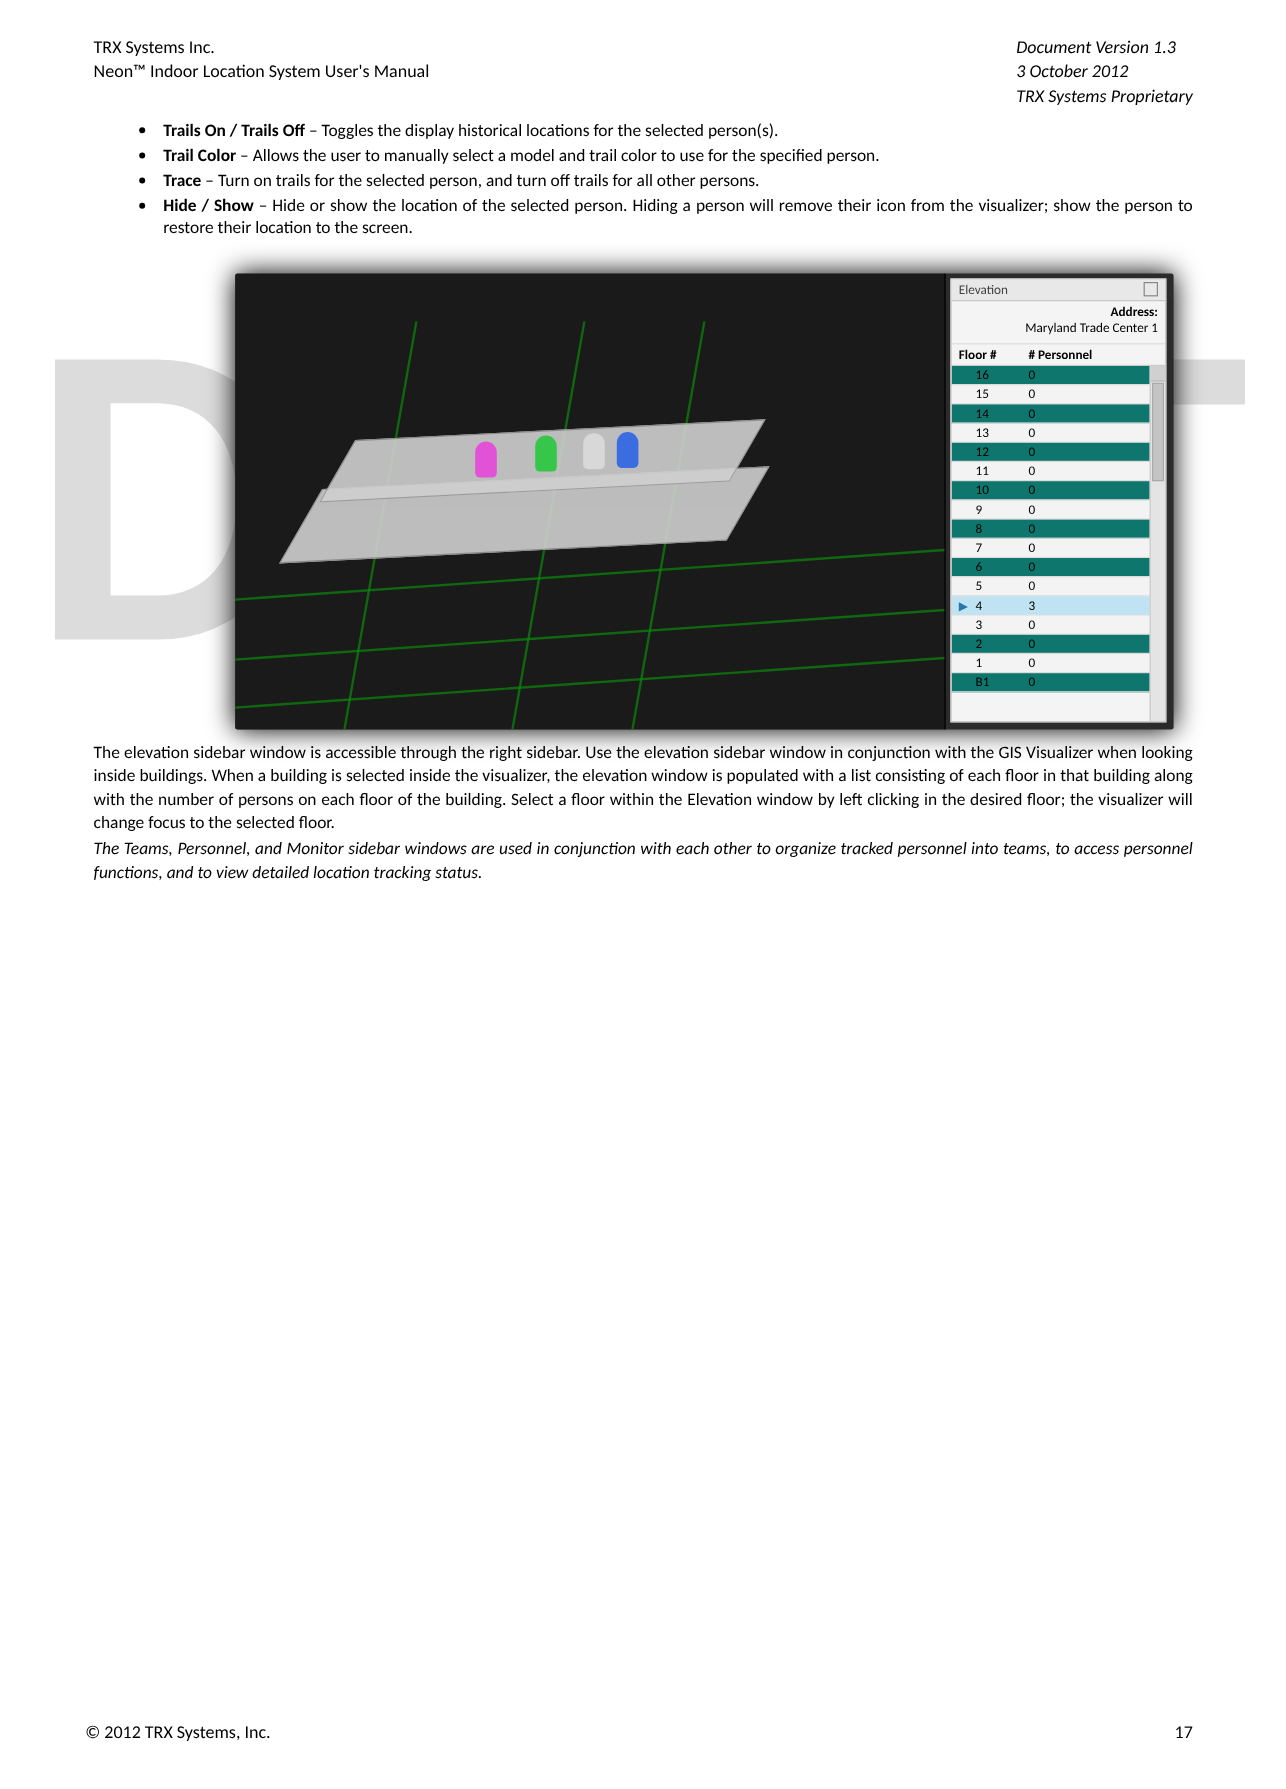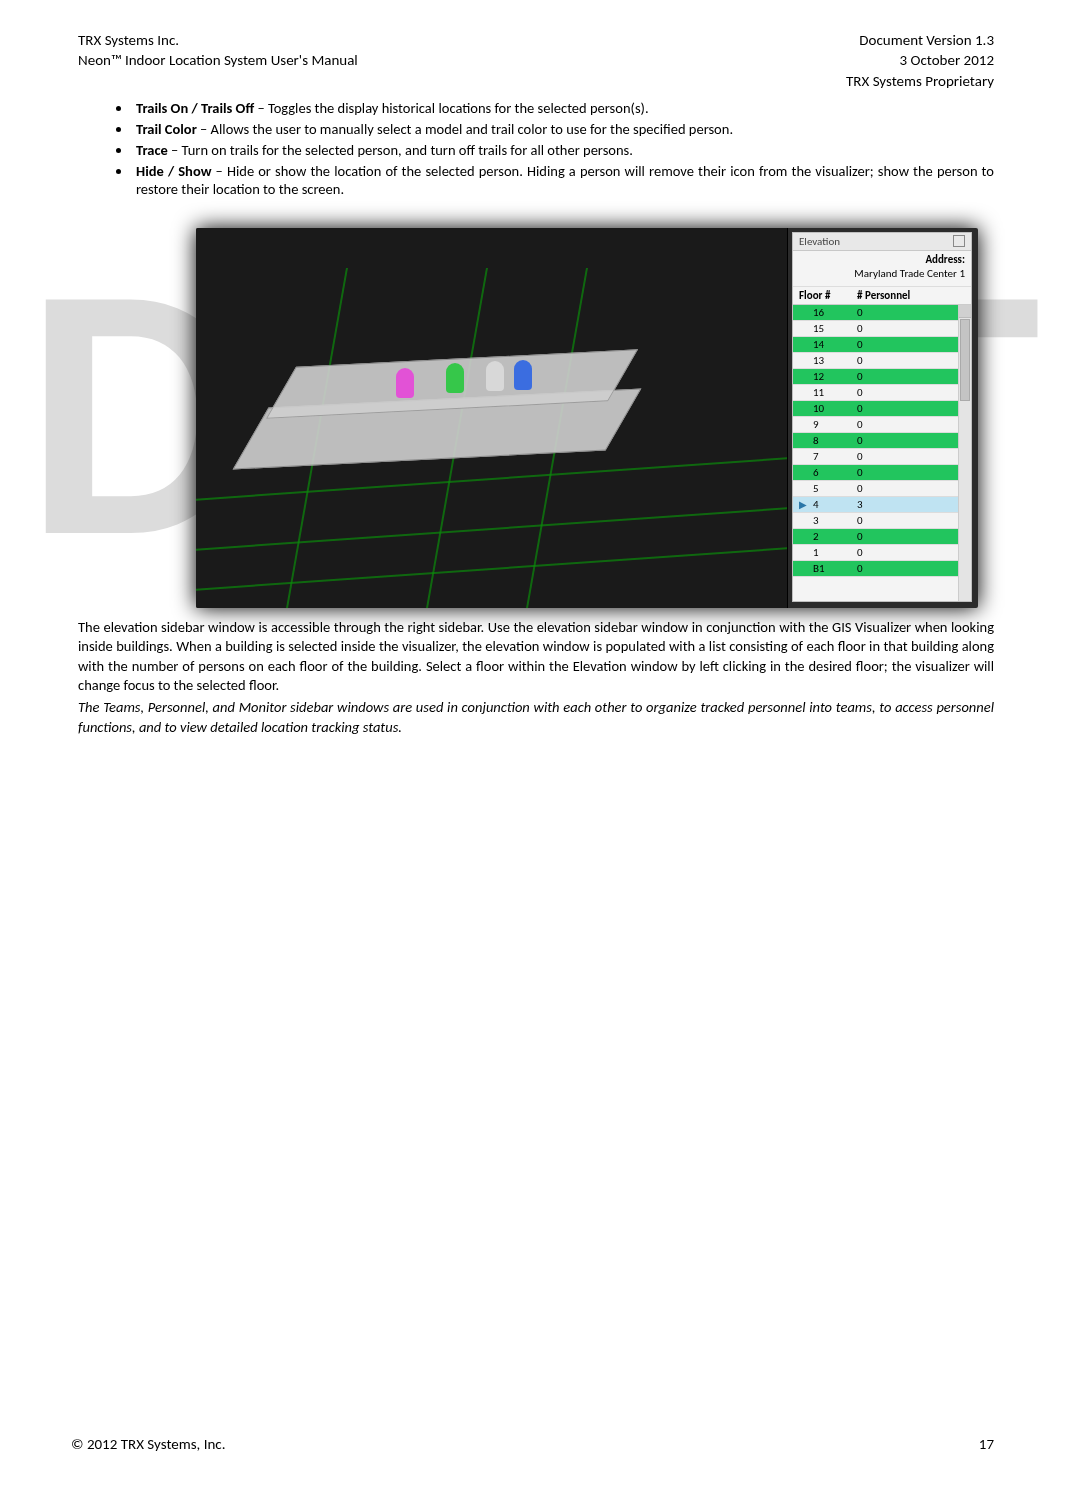--- a/index.html
+++ b/index.html
@@ -83,21 +83,21 @@
     display: flex; flex-direction: column;
   }
   .elev-title { background: #e8e8e8; border-bottom: 1px solid #c8c8c8; padding: 2px 6px; display:flex; justify-content:space-between; font-size: 11px; color:#444; }
   .elev-sq { width: 10px; height: 10px; border: 1px solid #888; }
   .elev-addr { padding: 2px 6px 6px 6px; line-height: 1.25; border-bottom: 1px solid #ddd; text-align: right; }
   .elev-addr .lbl { font-weight: 700; }
   .elev-head { display: flex; font-weight: 700; padding: 2px 6px; border-bottom: 1px solid #ccc; }
   .elev-head .c1 { width: 58px; }
   .elev-rows { flex: 1; overflow: hidden; position: relative; }
   .elev-rows-inner { position: absolute; left: 0; right: 12px; top: 0; }
-  .erow { display: flex; padding: 1px 6px; background: #22c55e; border-bottom: 1px solid #dcdcdc; font-size: 11px; height: 16px; box-sizing: border-box; align-items: center; }
+  .erow { display: flex; padding: 1px 6px; background: #0f766e; border-bottom: 1px solid #dcdcdc; font-size: 11px; height: 16px; box-sizing: border-box; align-items: center; }
   .erow.alt { background: #f3f3f3; }
   .erow.sel { background: #bfe3f2; }
   .erow .arrow { width: 14px; color: #2a76a8; font-size: 10px; }
   .erow .c1 { width: 44px; }
   .erow .c2 { }
   .elev-scroll { position: absolute; right: 0; top: 0; bottom: 0; width: 12px; background: #e4e4e4; border-left: 1px solid #ccc; }
   .elev-scroll .btn { height: 12px; background: #d0d0d0; border-bottom: 1px solid #bbb; }
   .elev-scroll .thumb { position: absolute; left: 1px; right: 1px; top: 14px; height: 80px; background: #c4c4c4; border: 1px solid #aaa; }
   .fig-caption { text-align: center; color: #4f81bd; font-weight: 700; font-size: 12.5px; margin-top: 26px; }
   .para { text-align: justify; margin-top: 10px; line-height: 1.35; }
@@ -108,21 +108,21 @@
 
 <div class="page">
   <div class="watermark">DRAFT</div>
 
   <div class="content">
     <div class="header-row">
       <div>
         <div>TRX Systems Inc.</div>
         <div>Neon™ Indoor Location System User's Manual</div>
       </div>
-      <div style="text-align:right;">
+      <div style="text-align:left;font-style:italic;">
         <div>Document Version 1.3</div>
         <div>3 October 2012</div>
         <div>TRX Systems Proprietary</div>
       </div>
     </div>
 
     <ul class="bullets">
       <li><span class="term">Trails On / Trails Off</span><span> – Toggles the display historical locations for the selected person(s).</span></li>
       <li><span class="term">Trail Color</span><span> – Allows the user to manually select a model and trail color to use for the specified person.</span></li>
       <li><span class="term">Trace</span><span> – Turn on trails for the selected person, and turn off trails for all other persons.</span></li>

